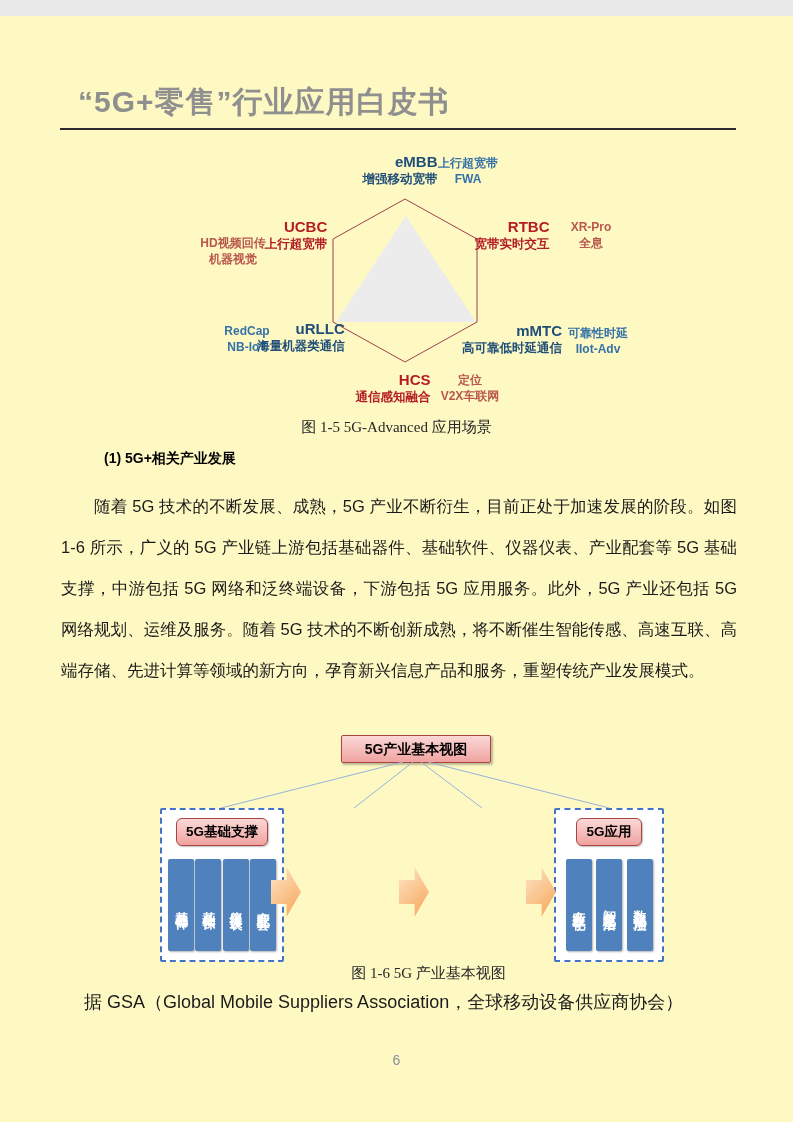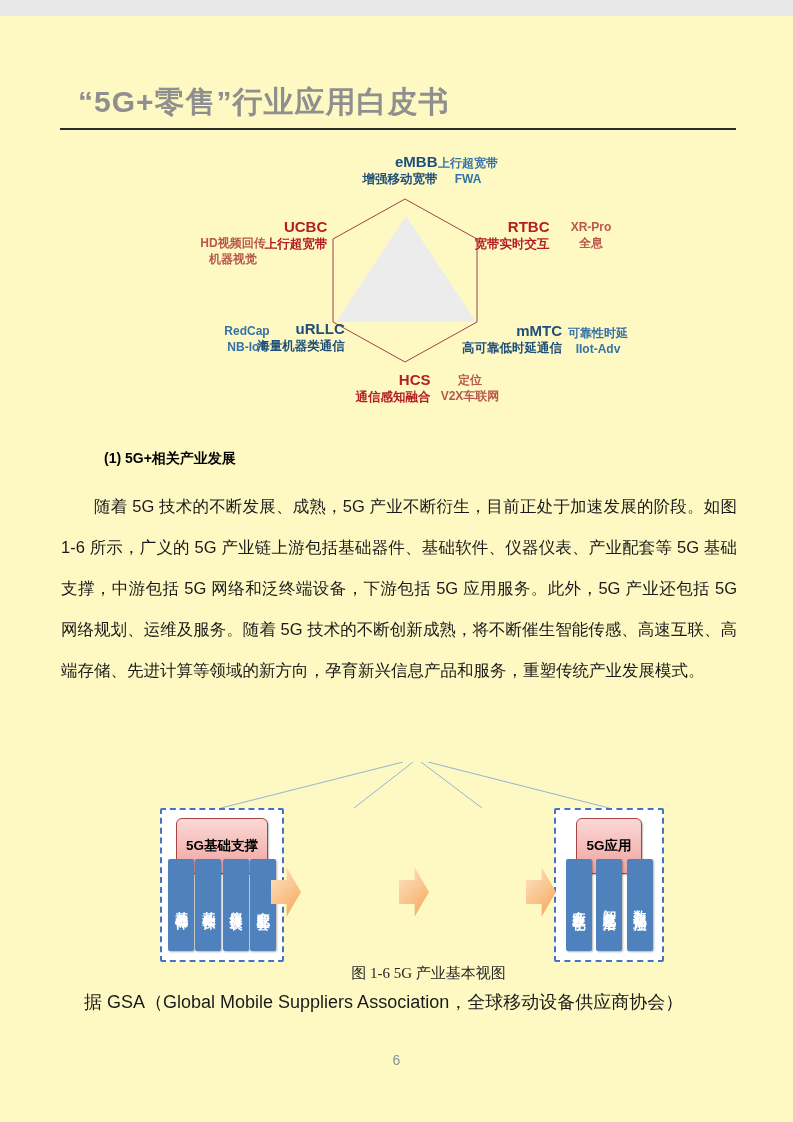--- a/index.html
+++ b/index.html
@@ -48,21 +48,21 @@
   .fanlines{position:absolute; left:160px; top:746px;}
   .group{
     position:absolute; top:792px; height:154px;
     border:2px dashed #4472c4; border-radius:2px; box-sizing:border-box; background:#fff;
   }
   .g1{left:160px; width:124px;}
   .g2{left:299px; width:110px;}
   .g3{left:428px; width:109px;}
   .g4{left:554px; width:110px;}
   .ghead{
-    display:block; width:fit-content; margin:8px auto 0; padding:18px 9px;
+    display:block; width:fit-content; margin:8px auto 0; padding:4px 9px;
     background:linear-gradient(#fbd8d6,#efa3a0);
     border:1.2px solid #a94442; border-radius:6px; box-shadow:1px 1px 1.5px rgba(0,0,0,.25);
     font-size:13.5px; font-weight:800; color:#000; white-space:nowrap;
   }
   .bars{
     position:absolute; left:5px; right:5px; top:48px; height:94px;
     display:flex; justify-content:space-evenly; align-items:center;
   }
   .vbar{
     height:92px; min-width:17px; padding:0 4px; box-sizing:content-box;
@@ -131,25 +131,27 @@
     <div class="note note-blue" style="left:598px; top:310px">可靠性时延
 IIot-Adv</div>
 
     <div class="hx red" style="left:393px; top:355px">
       <div class="code">HCS</div>
       <div class="sub">通信感知融合</div>
     </div>
     <div class="note note-red" style="left:470px; top:357px">定位
 V2X车联网</div>
 
+    <div class="caption cap1">图 1-5  5G-Advanced 应用场景</div>
   </div>
 
   <div class="heading">(1) 5G+相关产业发展</div>
   <div class="para">随着 5G 技术的不断发展、成熟，5G 产业不断衍生，目前正处于加速发展的阶段。如图 1-6 所示，广义的 5G 产业链上游包括基础器件、基础软件、仪器仪表、产业配套等 5G 基础支撑，中游包括 5G 网络和泛终端设备，下游包括 5G 应用服务。此外，5G 产业还包括 5G 网络规划、运维及服务。随着 5G 技术的不断创新成熟，将不断催生智能传感、高速互联、高端存储、先进计算等领域的新方向，孕育新兴信息产品和服务，重塑传统产业发展模式。</div>
 
+  <div class="rootbox">5G产业基本视图</div>
 
   <svg class="fanlines" width="520" height="48" viewBox="0 0 520 48">
     <line x1="243" y1="0" x2="61" y2="46" stroke="#95b3d7" stroke-width="1"></line>
     <line x1="253" y1="0" x2="194" y2="46" stroke="#95b3d7" stroke-width="1"></line>
     <line x1="261" y1="0" x2="322" y2="46" stroke="#95b3d7" stroke-width="1"></line>
     <line x1="268" y1="0" x2="449" y2="46" stroke="#95b3d7" stroke-width="1"></line>
   </svg>
 
   <div class="group g1">
     <span class="ghead">5G基础支撑</span>

